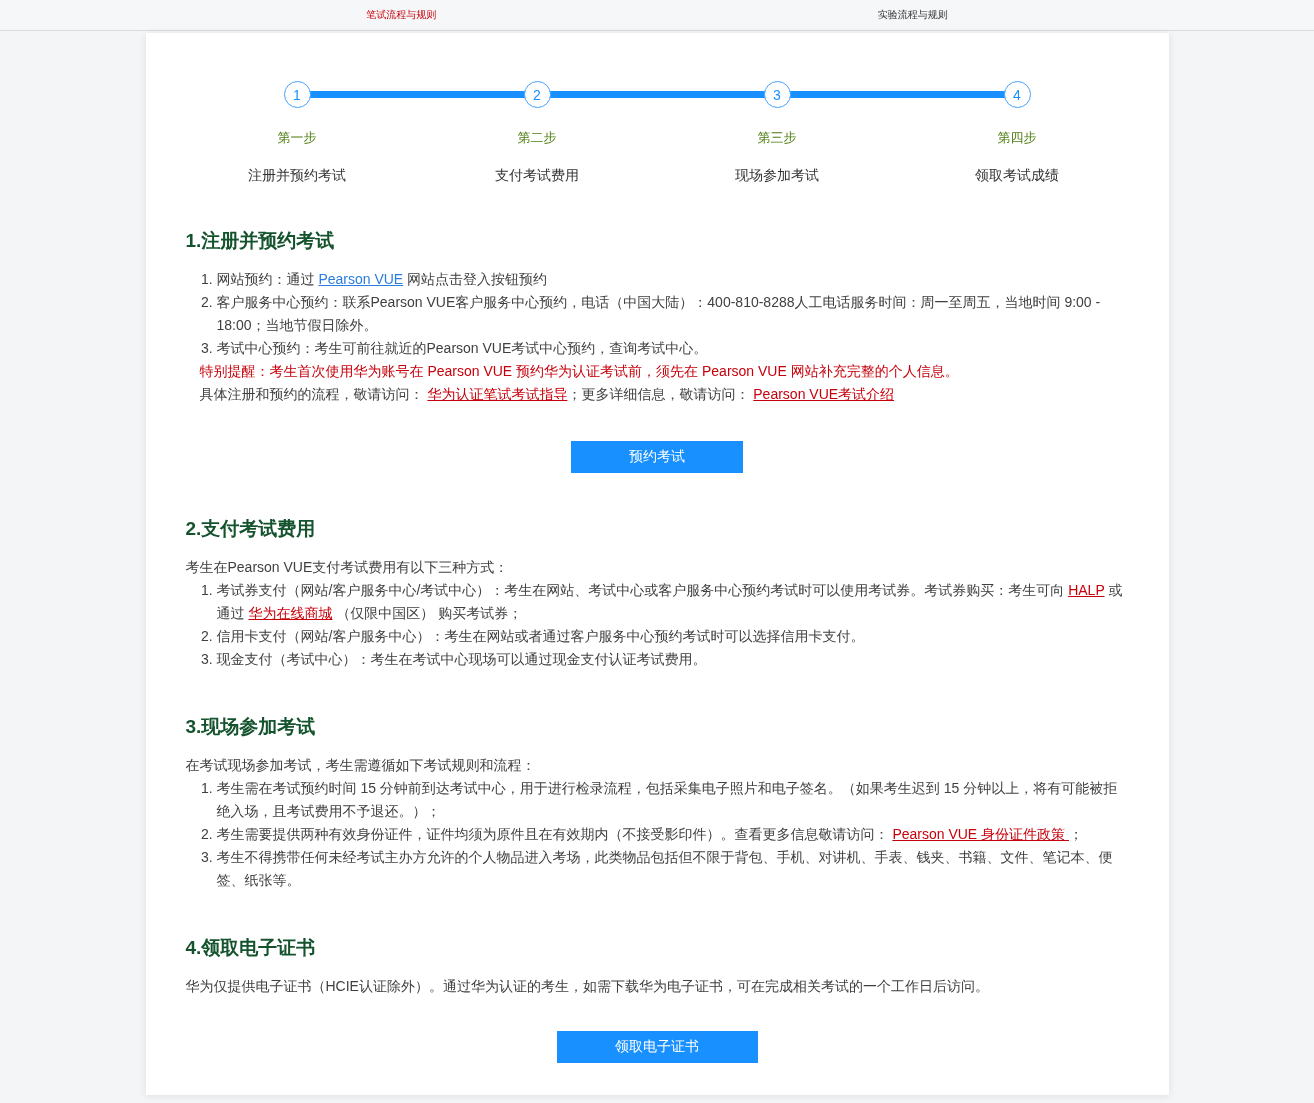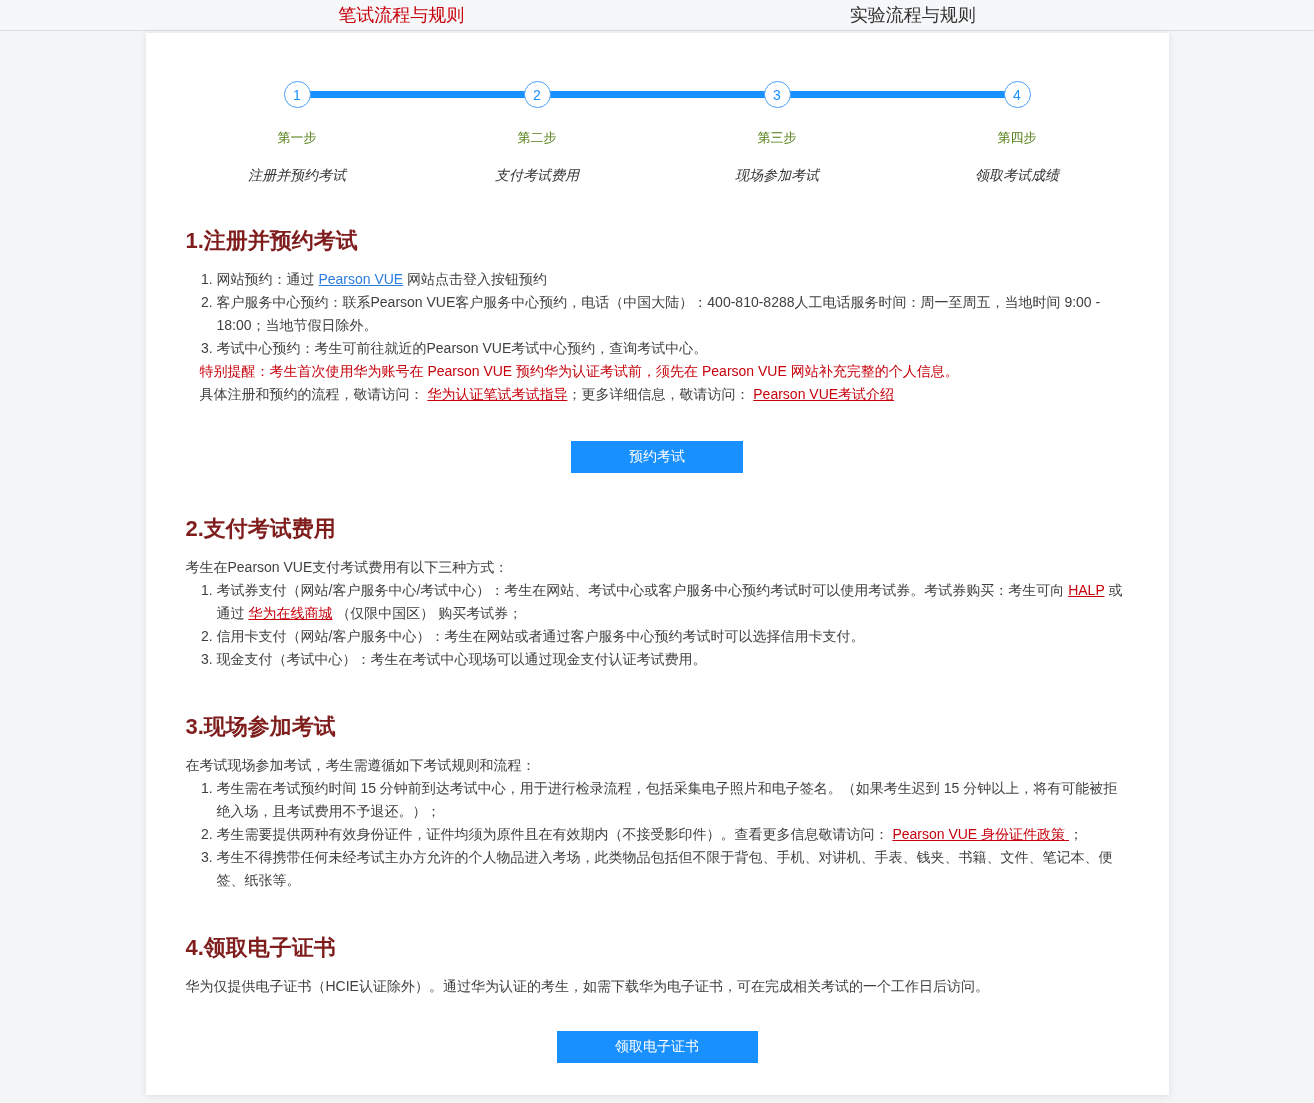--- a/index.html
+++ b/index.html
@@ -19,21 +19,21 @@
     width: 1023px;
     margin: 0 auto;
     height: 100%;
     display: flex;
   }
   .tab {
     flex: 1;
     display: flex;
     align-items: center;
     justify-content: center;
-    font-size: 18px;
+    font-size: 10px;
     color: #333;
     cursor: pointer;
   }
   .tab.active { color: #c7000b; }
 
   
   .card {
     width: 1023px;
     margin: 2px auto 0;
     height: 1062px;
@@ -84,30 +84,29 @@
   }
   .step-sub {
     margin-top: 21px;
     font-size: 13px;
     color: #4d7c0f;
   }
   .step-name {
     margin-top: 20px;
     font-size: 14px;
     color: #333;
-    font-style: italic;
   }
 
   
   .section { margin-top: 44px; }
   .section:first-of-type { margin-top: 52px; }
   .section h2 {
-    font-size: 22px;
+    font-size: 19px;
     font-weight: bold;
-    color: #7f1d1d;
+    color: #14532d;
     line-height: 24px;
   }
   .section-body {
     margin-top: 15px;
     font-size: 14px;
     line-height: 23px;
     color: #404040;
   }
   ol { padding-left: 31px; }
   ol li { list-style: decimal outside; }

